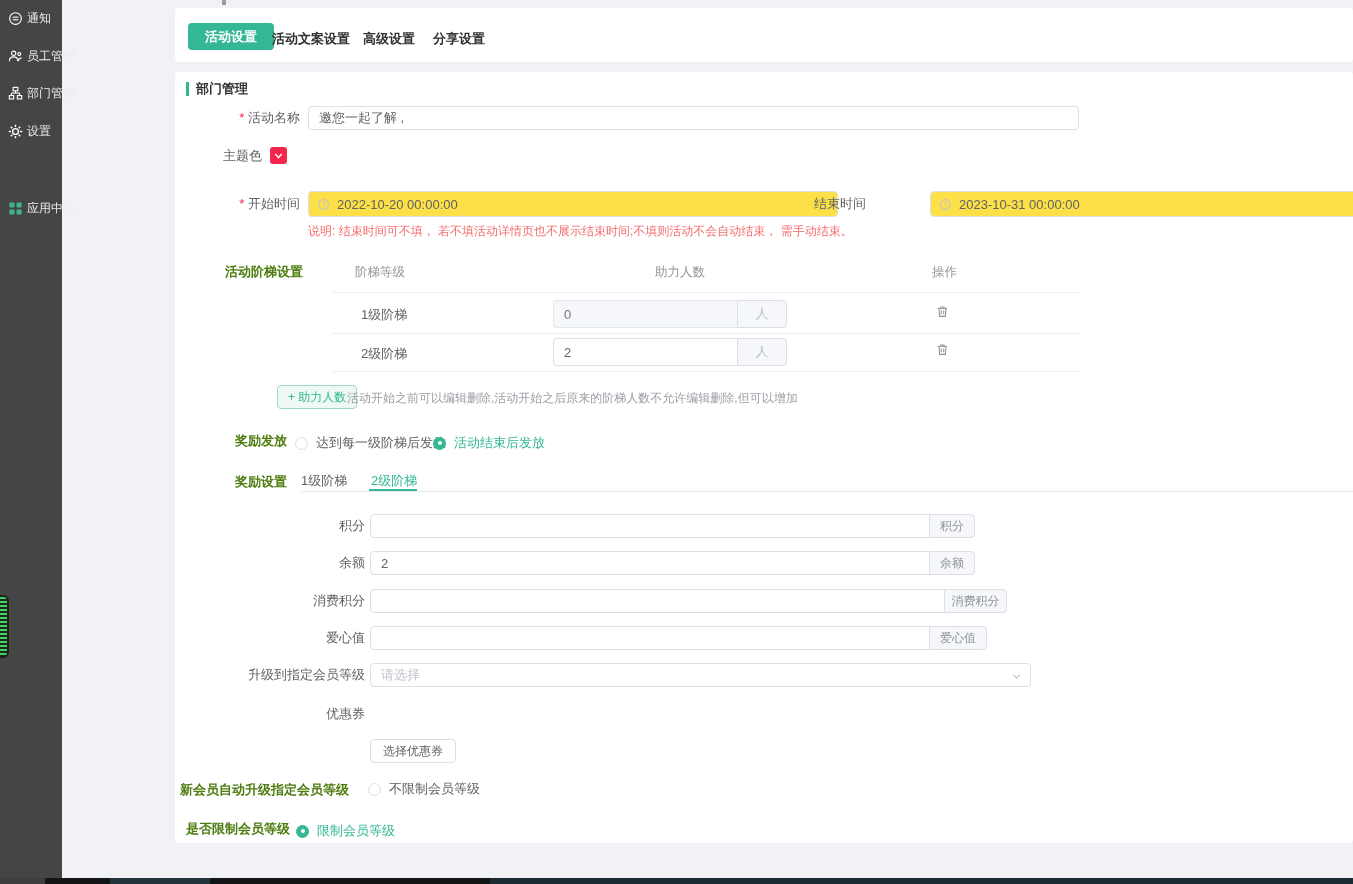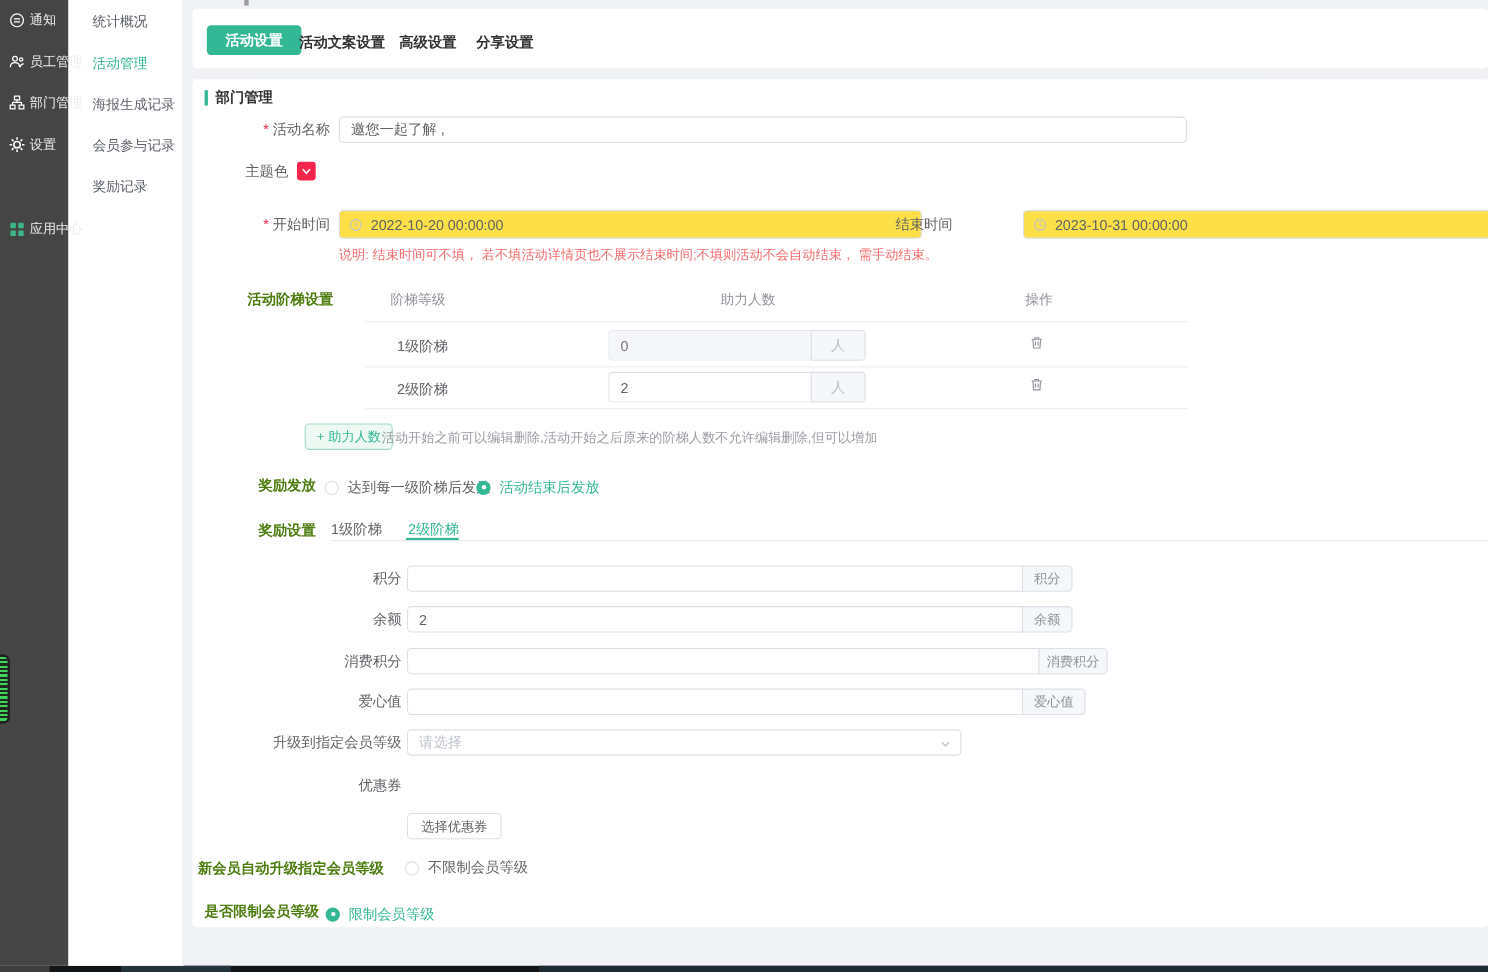--- a/index.html
+++ b/index.html
@@ -152,27 +152,20 @@
         <rect x="1.5" y="1.5" width="5.4" height="5.4" rx="1"></rect>
           <rect x="9.1" y="1.5" width="5.4" height="5.4" rx="1"></rect>
         <rect x="1.5" y="9.1" width="5.4" height="5.4" rx="1"></rect>
           <rect x="9.1" y="9.1" width="5.4" height="5.4" rx="1"></rect>
       </svg>
       <span>应用中心</span>
     </div>
     <div class="stripe-widget"></div>
   </nav>
 
-  <nav class="submenu">
-    <div class="submenu-item" style="top:12px;">统计概况</div>
-    <div class="submenu-item active" style="top:50px;">活动管理</div>
-    <div class="submenu-item" style="top:87px;">海报生成记录</div>
-    <div class="submenu-item" style="top:124px;">会员参与记录</div>
-    <div class="submenu-item" style="top:162px;">奖励记录</div>
-  </nav>
 
   <div class="top-tick"></div>
 
   <div class="tab-card">
     <button class="tab-btn-active">活动设置</button>
     <div class="tab-plain" style="left:97px;">活动文案设置</div>
     <div class="tab-plain" style="left:188px;">高级设置</div>
     <div class="tab-plain" style="left:258px;">分享设置</div>
   </div>
 
@@ -278,21 +271,21 @@
 
     <div class="flabel" style="left:60px; top:517px; width:130px;">消费积分</div>
     <input class="tinput" style="left: 195px; top: 517px; width: 575px; border-radius: 4px 0px 0px 4px;" value="">
     <div class="suffix-box" style="left:769px; top:517px; width:63px;">消费积分</div>
 
     <div class="flabel" style="left:60px; top:554px; width:130px;">爱心值</div>
     <input class="tinput" style="left: 195px; top: 554px; width: 560px; border-radius: 4px 0px 0px 4px;" value="">
     <div class="suffix-box" style="left:754px; top:554px; width:58px;">爱心值</div>
 
     <div class="flabel" style="left:60px; top:591px; width:130px;">升级到指定会员等级</div>
-    <div class="select-box" style="left:195px; top:591px; width:504px;">
+    <div class="select-box" style="left:195px; top:591px; width:661px;">
       <span class="sel-text placeholder">请选择</span>
       <svg width="11" height="11" viewBox="0 0 12 12" fill="none" stroke="#c0c4cc" stroke-width="1.3">
         <polyline points="2.5,4 6,7.8 9.5,4"></polyline>
       </svg>
     </div>
 
     <div class="flabel" style="left:60px; top:630px; width:130px;">优惠券</div>
     <button class="plain-btn" style="left:195px; top:667px;">选择优惠券</button>
 
     <div class="flabel bold" style="left:5px; top:706px; width:130px;">新会员自动升级指定会员等级</div>

